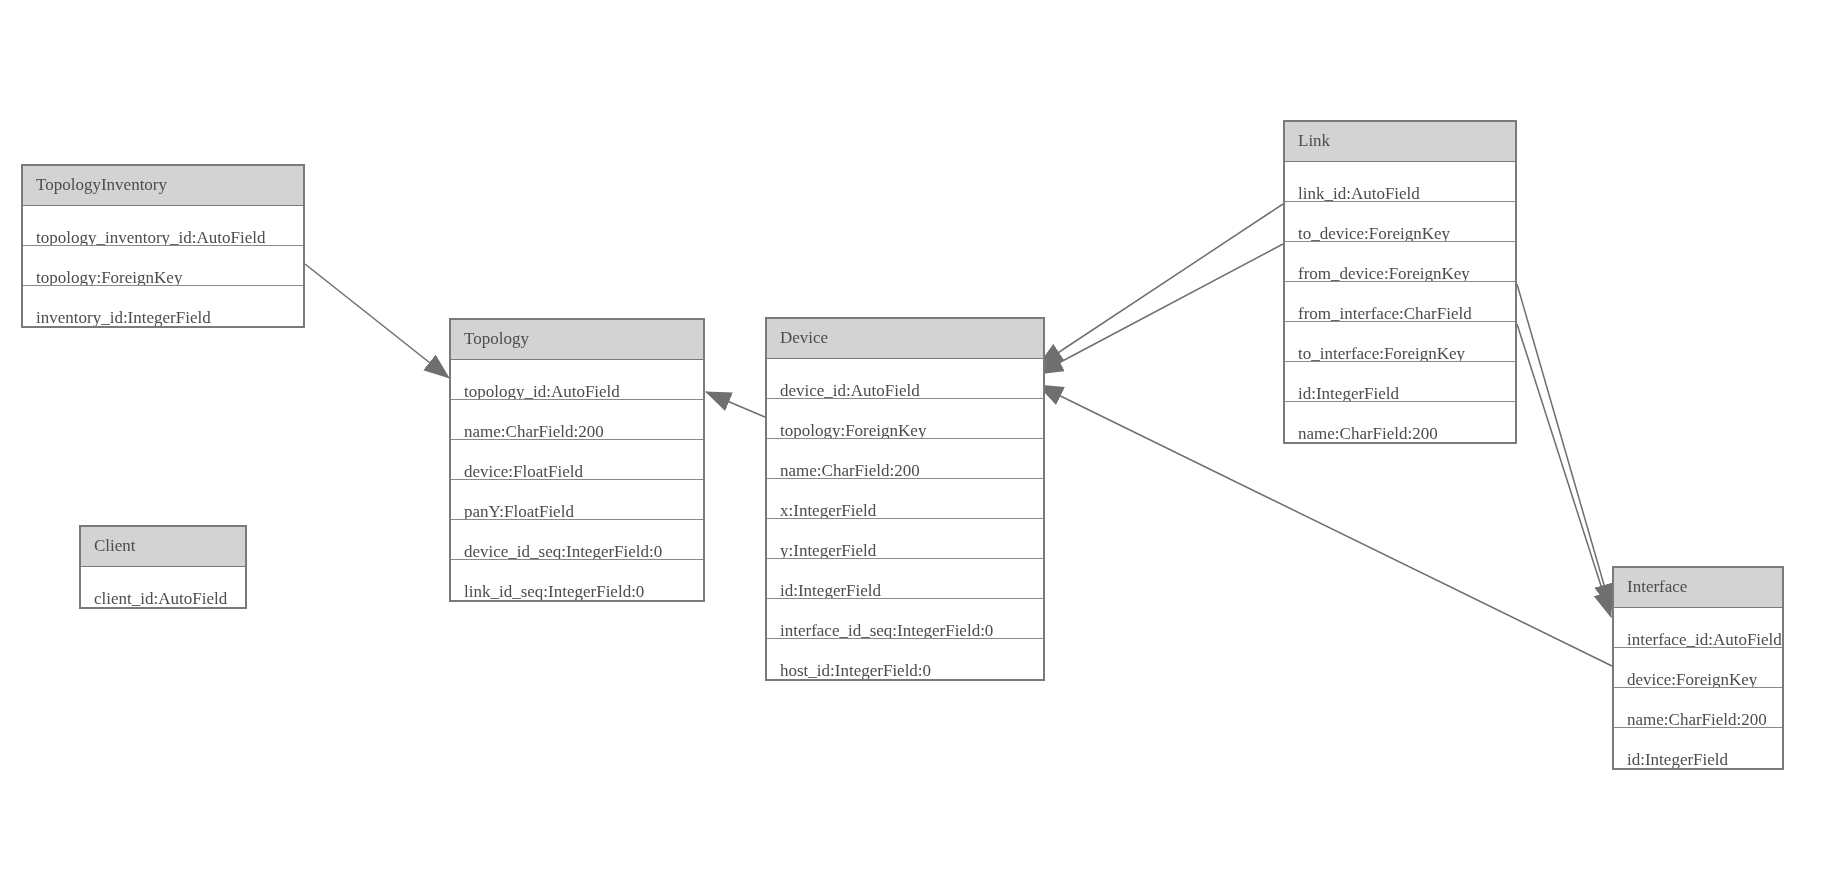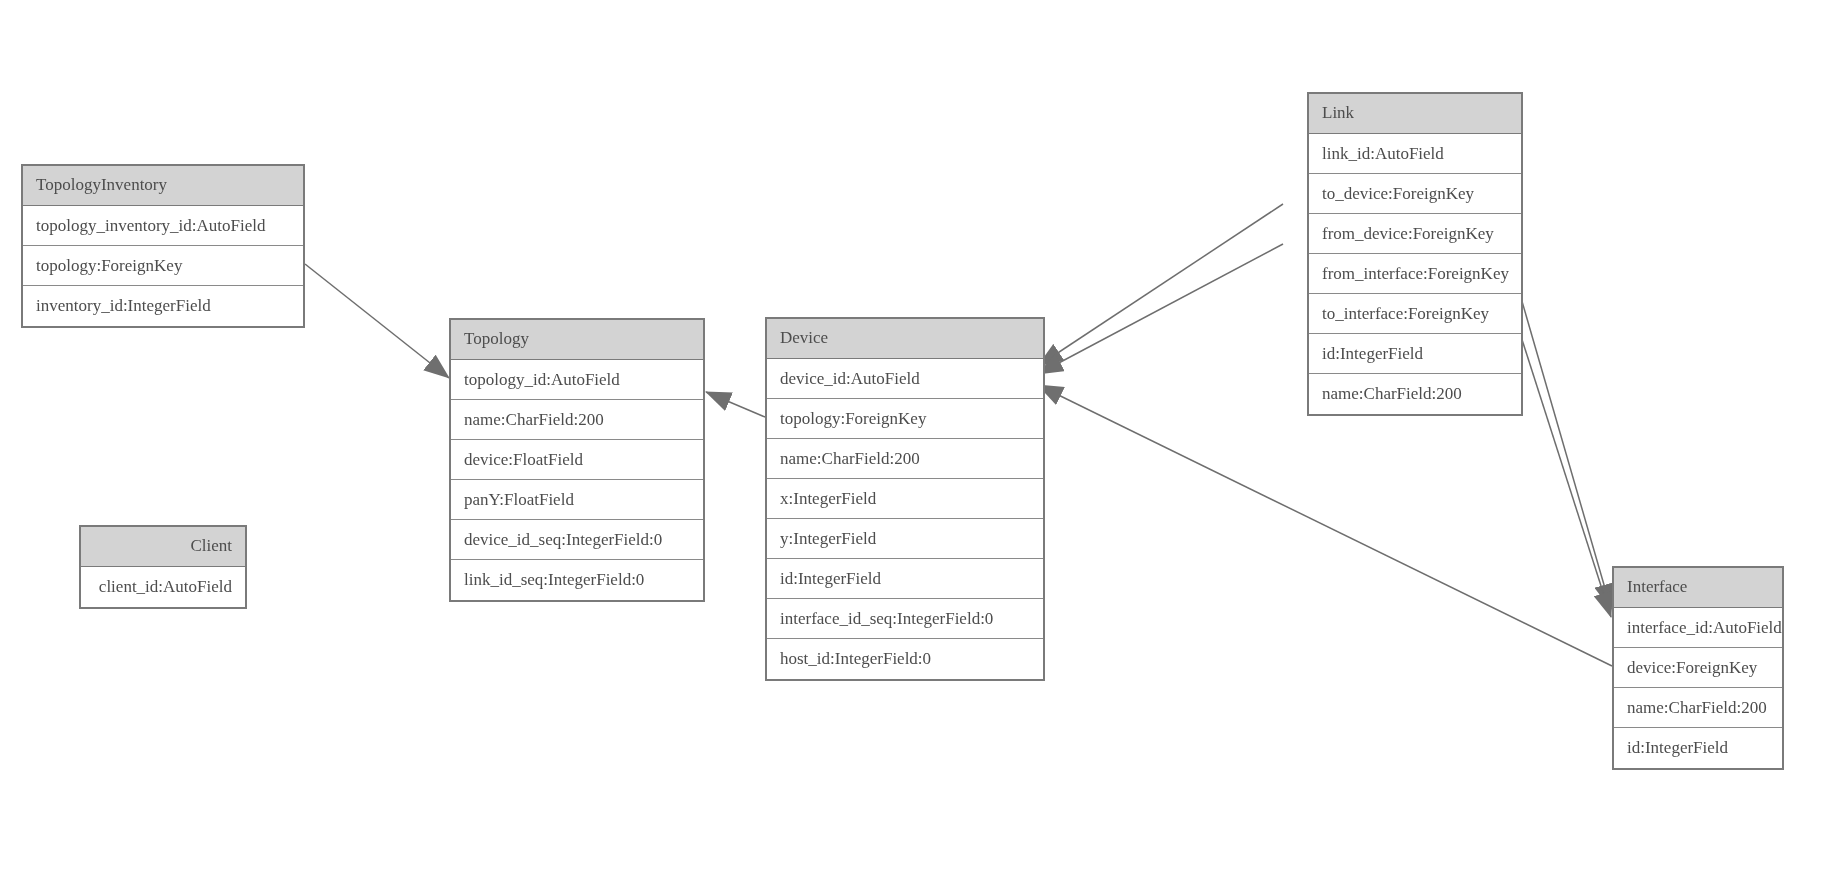--- a/index.html
+++ b/index.html
@@ -57,21 +57,21 @@
     padding: 0 13px;
     background: var(--header-fill);
     border-bottom: 1px solid var(--border-color);
     white-space: nowrap;
     overflow: hidden;
   }
   .entity-row {
     box-sizing: border-box;
     height: 40px;
     line-height: 39px;
-    padding: 0 13px;
+    padding: 12px 13px;
     background: var(--row-fill);
     border-bottom: 1px solid var(--divider-color);
     white-space: nowrap;
     overflow: hidden;
   }
   .entity .entity-row:last-child {
     border-bottom: none;
   }
 </style>
 </head>
@@ -100,41 +100,41 @@
     </div>
     <div class="entity" style="left: 449px; top: 318px; width: 256px;">
       <div class="entity-header">Topology</div>
       <div class="entity-row">topology_id:AutoField</div>
       <div class="entity-row">name:CharField:200</div>
       <div class="entity-row">device:FloatField</div>
       <div class="entity-row">panY:FloatField</div>
       <div class="entity-row">device_id_seq:IntegerField:0</div>
       <div class="entity-row">link_id_seq:IntegerField:0</div>
     </div>
-    <div class="entity" style="left: 79px; top: 525px; width: 168px; text-align: right;">
+    <div class="entity" style="left: 79px; top: 525px; width: 168px;">
       <div class="entity-header">Client</div>
       <div class="entity-row">client_id:AutoField</div>
     </div>
     <div class="entity" style="left: 765px; top: 317px; width: 280px;">
       <div class="entity-header">Device</div>
       <div class="entity-row">device_id:AutoField</div>
       <div class="entity-row">topology:ForeignKey</div>
       <div class="entity-row">name:CharField:200</div>
       <div class="entity-row">x:IntegerField</div>
       <div class="entity-row">y:IntegerField</div>
       <div class="entity-row">id:IntegerField</div>
       <div class="entity-row">interface_id_seq:IntegerField:0</div>
       <div class="entity-row">host_id:IntegerField:0</div>
     </div>
-    <div class="entity" style="left: 1283px; top: 92px; width: 216px; margin-left: 24px;">
+    <div class="entity" style="left: 1283px; top: 120px; width: 234px;">
       <div class="entity-header">Link</div>
       <div class="entity-row">link_id:AutoField</div>
       <div class="entity-row">to_device:ForeignKey</div>
       <div class="entity-row">from_device:ForeignKey</div>
-      <div class="entity-row">from_interface:ForeignKey</div>
+      <div class="entity-row">from_interface:CharField</div>
       <div class="entity-row">to_interface:ForeignKey</div>
       <div class="entity-row">id:IntegerField</div>
       <div class="entity-row">name:CharField:200</div>
     </div>
     <div class="entity" style="left: 1612px; top: 566px; width: 172px;">
       <div class="entity-header">Interface</div>
       <div class="entity-row">interface_id:AutoField</div>
       <div class="entity-row">device:ForeignKey</div>
       <div class="entity-row">name:CharField:200</div>
       <div class="entity-row">id:IntegerField</div>

